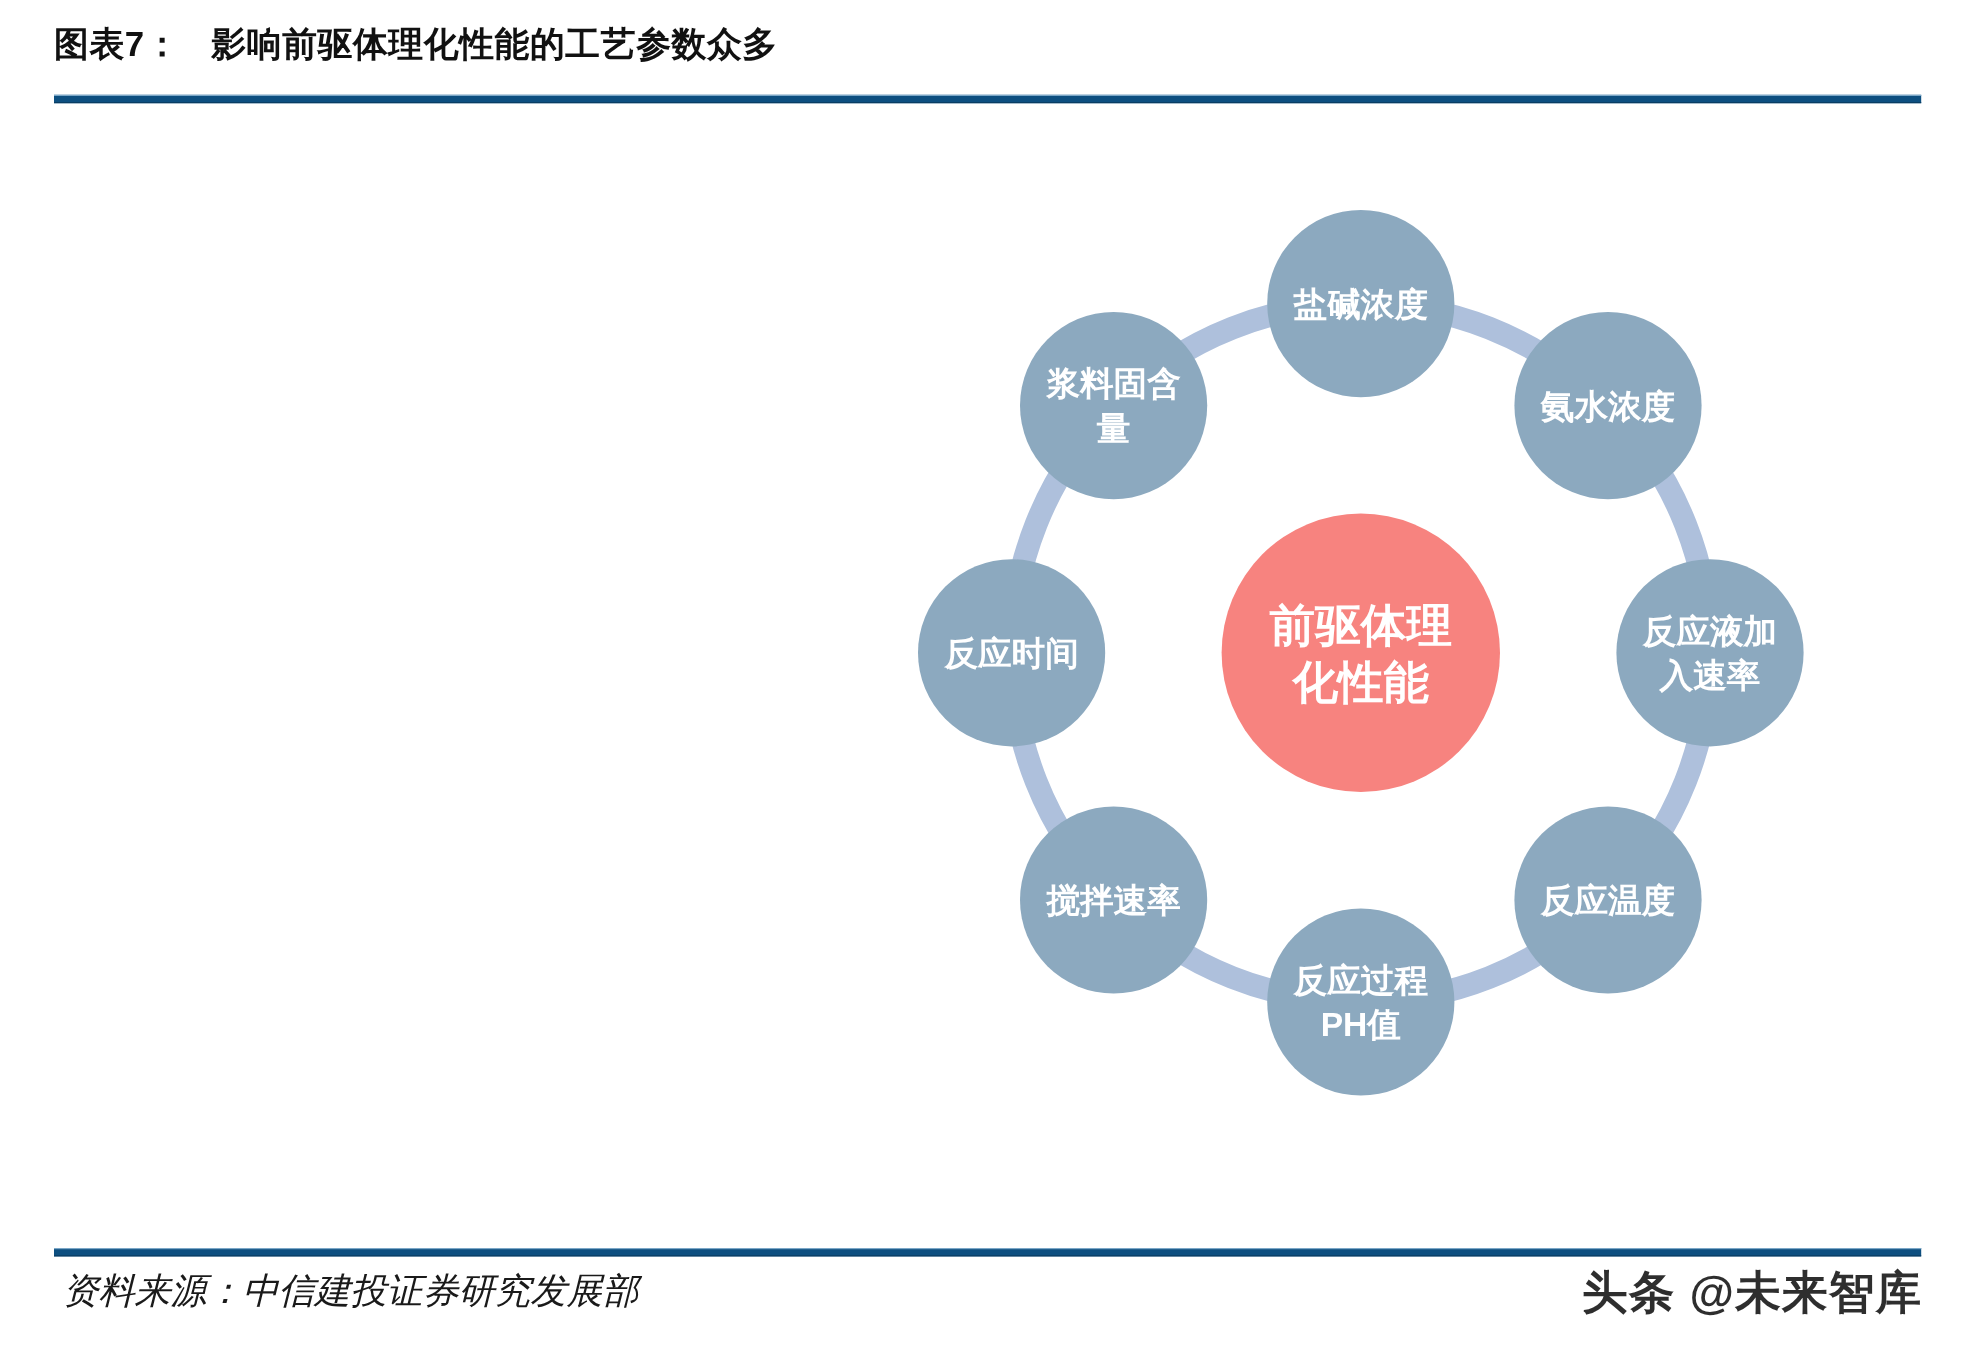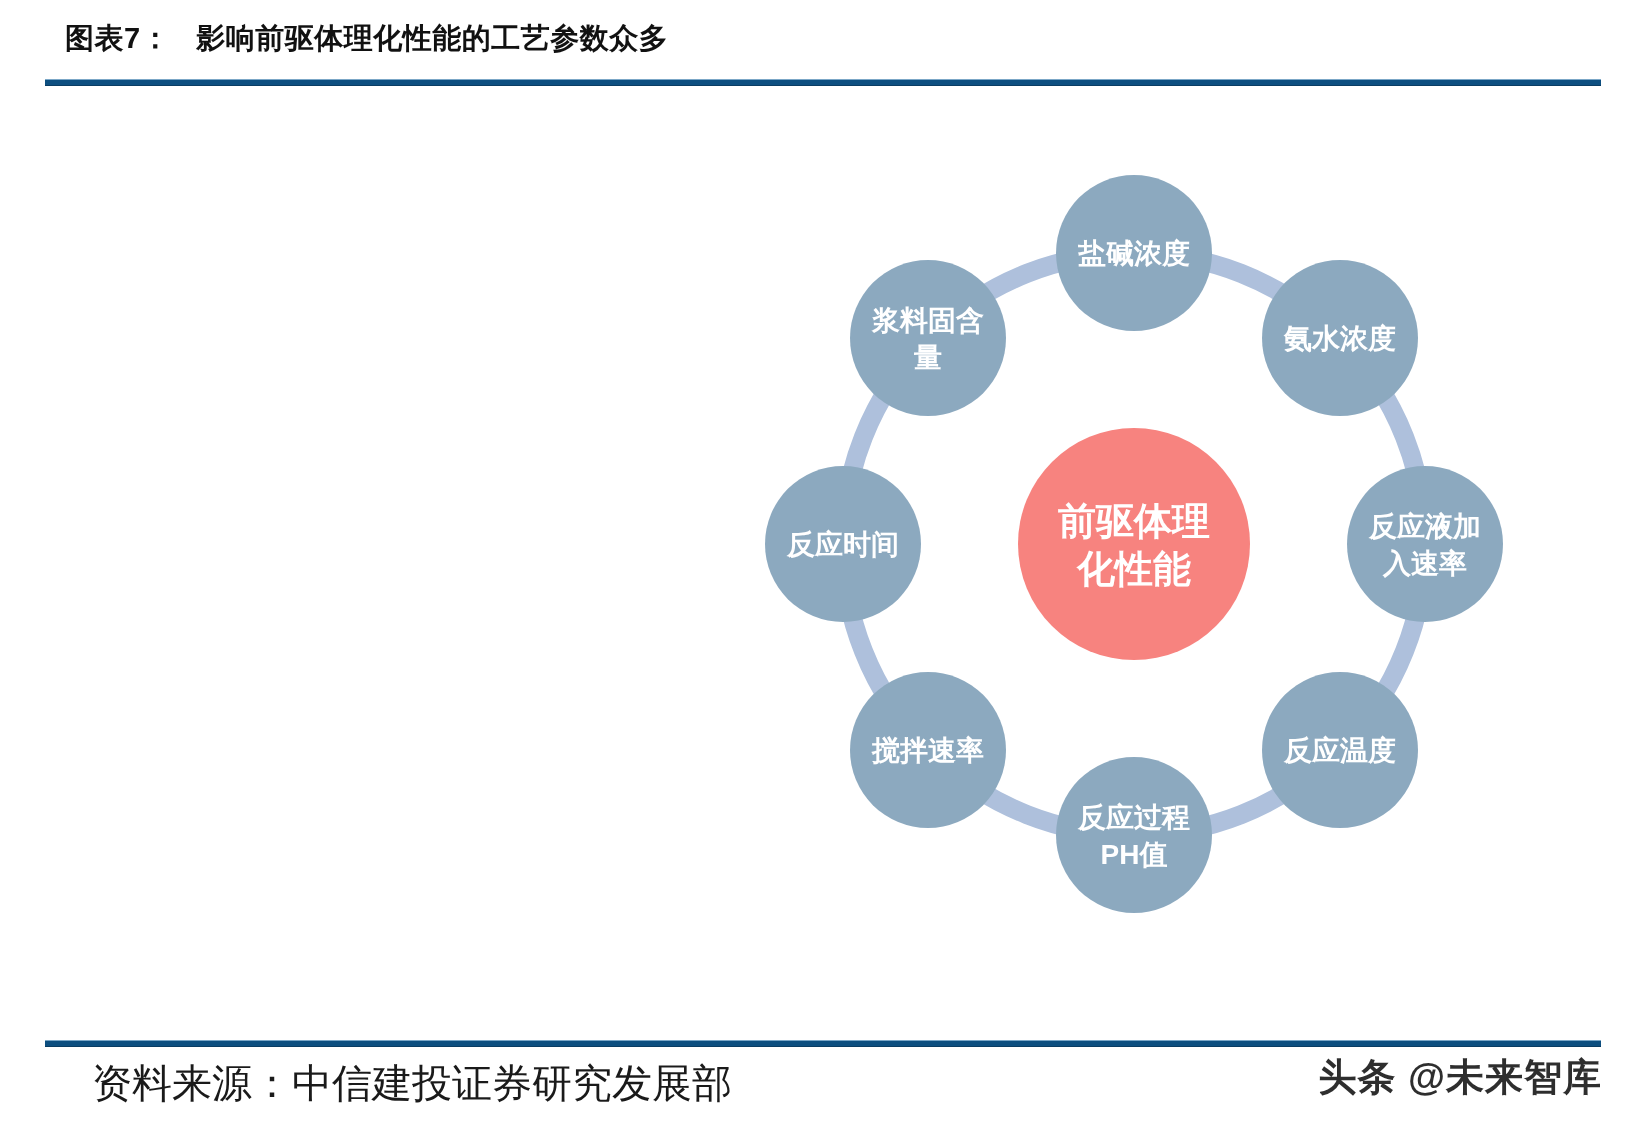--- a/index.html
+++ b/index.html
@@ -30,21 +30,21 @@
     height: 60px;
   }
   .fig-title {
     font-size: 29px;
     font-weight: bold;
     color: #111111;
     letter-spacing: 0.5px;
     white-space: nowrap;
     line-height: 40px;
   }
-  .fig-title .label { margin-right: 26px; margin-left: 20px; }
+  .fig-title .label { margin-right: 26px; }
 
   .rule-top {
     position: absolute;
     left: 45px;
     top: 79px;
     width: 1556px;
     height: 7px;
     background: #0d4f80;
     border-top: 1px solid #7ba7c7;
     border-bottom: 1px solid #0a3d63;
@@ -61,24 +61,24 @@
     background: #0d4f80;
     border-top: 1px solid #7ba7c7;
     border-bottom: 1px solid #0a3d63;
     box-sizing: border-box;
   }
   .source {
     position: absolute;
     left: 52px;
     top: 1056px;
     font-family: "Liberation Serif", "DejaVu Serif", serif;
-    font-size: 40px;
+    font-style: italic;
+    font-size: 30px;
     color: #1a1a1a;
     white-space: nowrap;
-    margin-left: 40px;
   }
   .watermark {
     position: absolute;
     right: 44px;
     top: 1052px;
     font-size: 38px;
     font-weight: bold;
     color: #1d1d1d;
     white-space: nowrap;
     letter-spacing: 1px;

